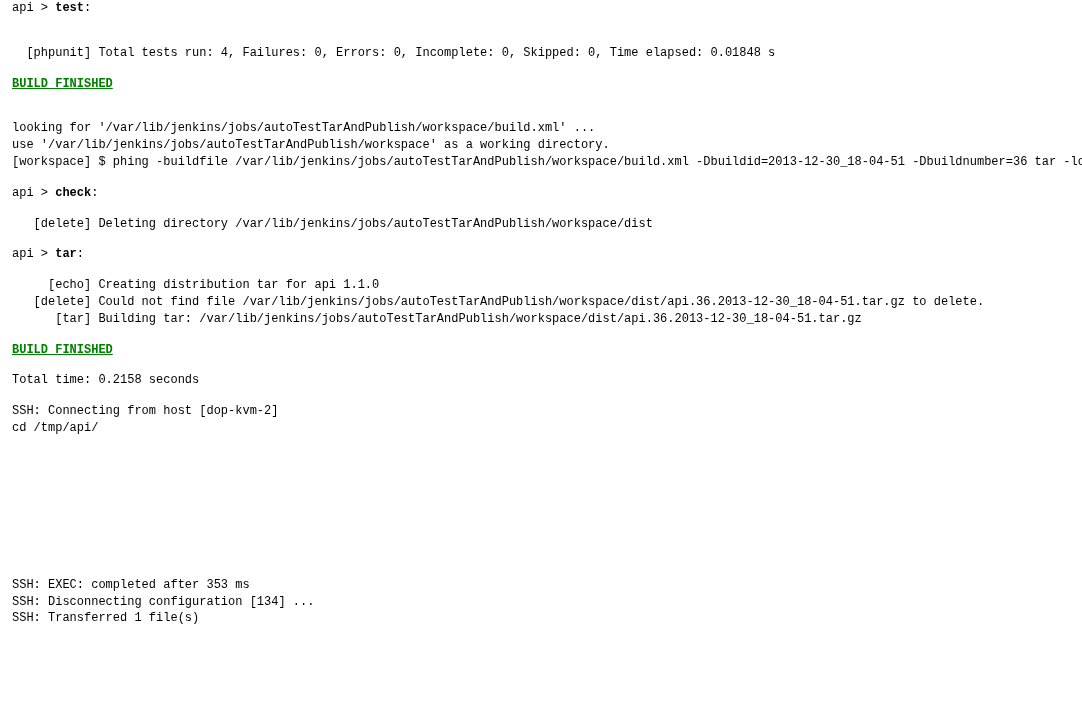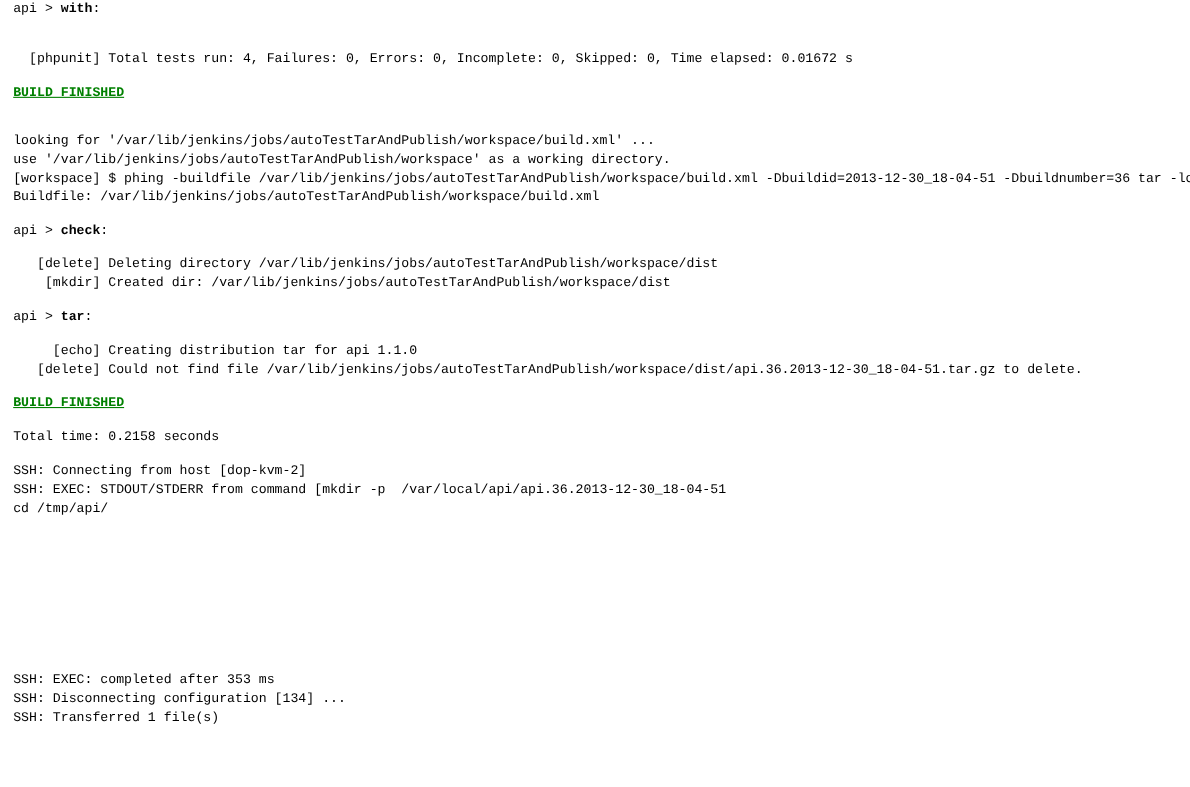--- a/index.html
+++ b/index.html
@@ -35,47 +35,45 @@
       height: 14px;
     }
     .big-gap {
       height: 140px;
     }
   </style>
 </head>
 <body>
 
 <div class="console" id="console">
-    <span class="line"><span>api &gt; </span><span class="bold">with</span><span>:</span></span>
+    <span class="line"><span>api &gt; </span><span class="bold">test</span><span>:</span></span>
     <div class="blank"></div>
     <div class="blank"></div>
-    <span class="line"><span>  [phpunit] Total tests run: 4, Failures: 0, Errors: 0, Incomplete: 0, Skipped: 0, Time elapsed: 0.01672 s</span></span>
+    <span class="line"><span>  [phpunit] Total tests run: 4, Failures: 0, Errors: 0, Incomplete: 0, Skipped: 0, Time elapsed: 0.01848 s</span></span>
     <div class="blank"></div>
     <span class="line"><a class="build-finished" href="#">BUILD FINISHED</a></span>
     <div class="blank"></div>
     <div class="blank"></div>
     <span class="line"><span>looking for '/var/lib/jenkins/jobs/autoTestTarAndPublish/workspace/build.xml' ...</span></span>
     <span class="line"><span>use '/var/lib/jenkins/jobs/autoTestTarAndPublish/workspace' as a working directory.</span></span>
     <span class="line"><span>[workspace] $ phing -buildfile /var/lib/jenkins/jobs/autoTestTarAndPublish/workspace/build.xml -Dbuildid=2013-12-30_18-04-51 -Dbuildnumber=36 tar -logger phing.listener.DefaultLo</span></span>
-    <span class="line"><span>Buildfile: /var/lib/jenkins/jobs/autoTestTarAndPublish/workspace/build.xml</span></span>
     <div class="blank"></div>
     <span class="line"><span>api &gt; </span><span class="bold">check</span><span>:</span></span>
     <div class="blank"></div>
     <span class="line"><span>   [delete] Deleting directory /var/lib/jenkins/jobs/autoTestTarAndPublish/workspace/dist</span></span>
-    <span class="line"><span>    [mkdir] Created dir: /var/lib/jenkins/jobs/autoTestTarAndPublish/workspace/dist</span></span>
     <div class="blank"></div>
     <span class="line"><span>api &gt; </span><span class="bold">tar</span><span>:</span></span>
     <div class="blank"></div>
     <span class="line"><span>     [echo] Creating distribution tar for api 1.1.0</span></span>
     <span class="line"><span>   [delete] Could not find file /var/lib/jenkins/jobs/autoTestTarAndPublish/workspace/dist/api.36.2013-12-30_18-04-51.tar.gz to delete.</span></span>
+    <span class="line"><span>      [tar] Building tar: /var/lib/jenkins/jobs/autoTestTarAndPublish/workspace/dist/api.36.2013-12-30_18-04-51.tar.gz</span></span>
     <div class="blank"></div>
     <span class="line"><a class="build-finished" href="#">BUILD FINISHED</a></span>
     <div class="blank"></div>
     <span class="line"><span>Total time: 0.2158 seconds</span></span>
     <div class="blank"></div>
     <span class="line"><span>SSH: Connecting from host [dop-kvm-2]</span></span>
-    <span class="line"><span>SSH: EXEC: STDOUT/STDERR from command [mkdir -p  /var/local/api/api.36.2013-12-30_18-04-51</span></span>
     <span class="line"><span>cd /tmp/api/</span></span>
     <div class="big-gap"></div>
     <span class="line"><span>SSH: EXEC: completed after 353 ms</span></span>
     <span class="line"><span>SSH: Disconnecting configuration [134] ...</span></span>
     <span class="line"><span>SSH: Transferred 1 file(s)</span></span>
   </div>
 
 </body></html>

